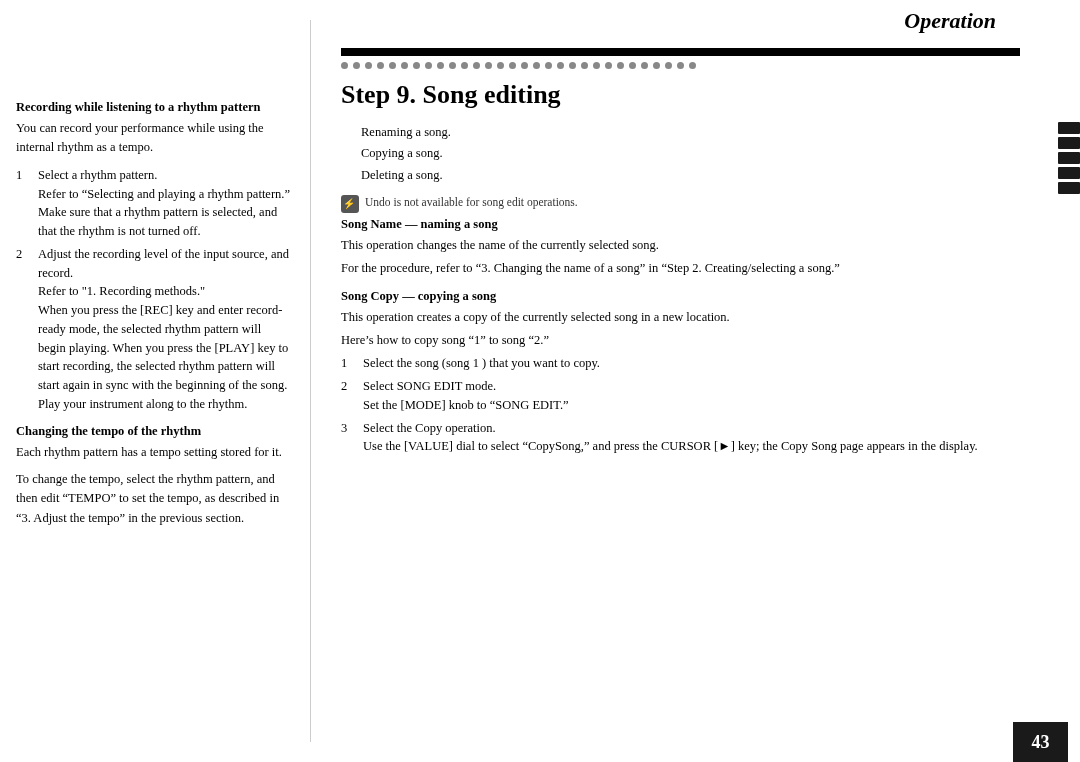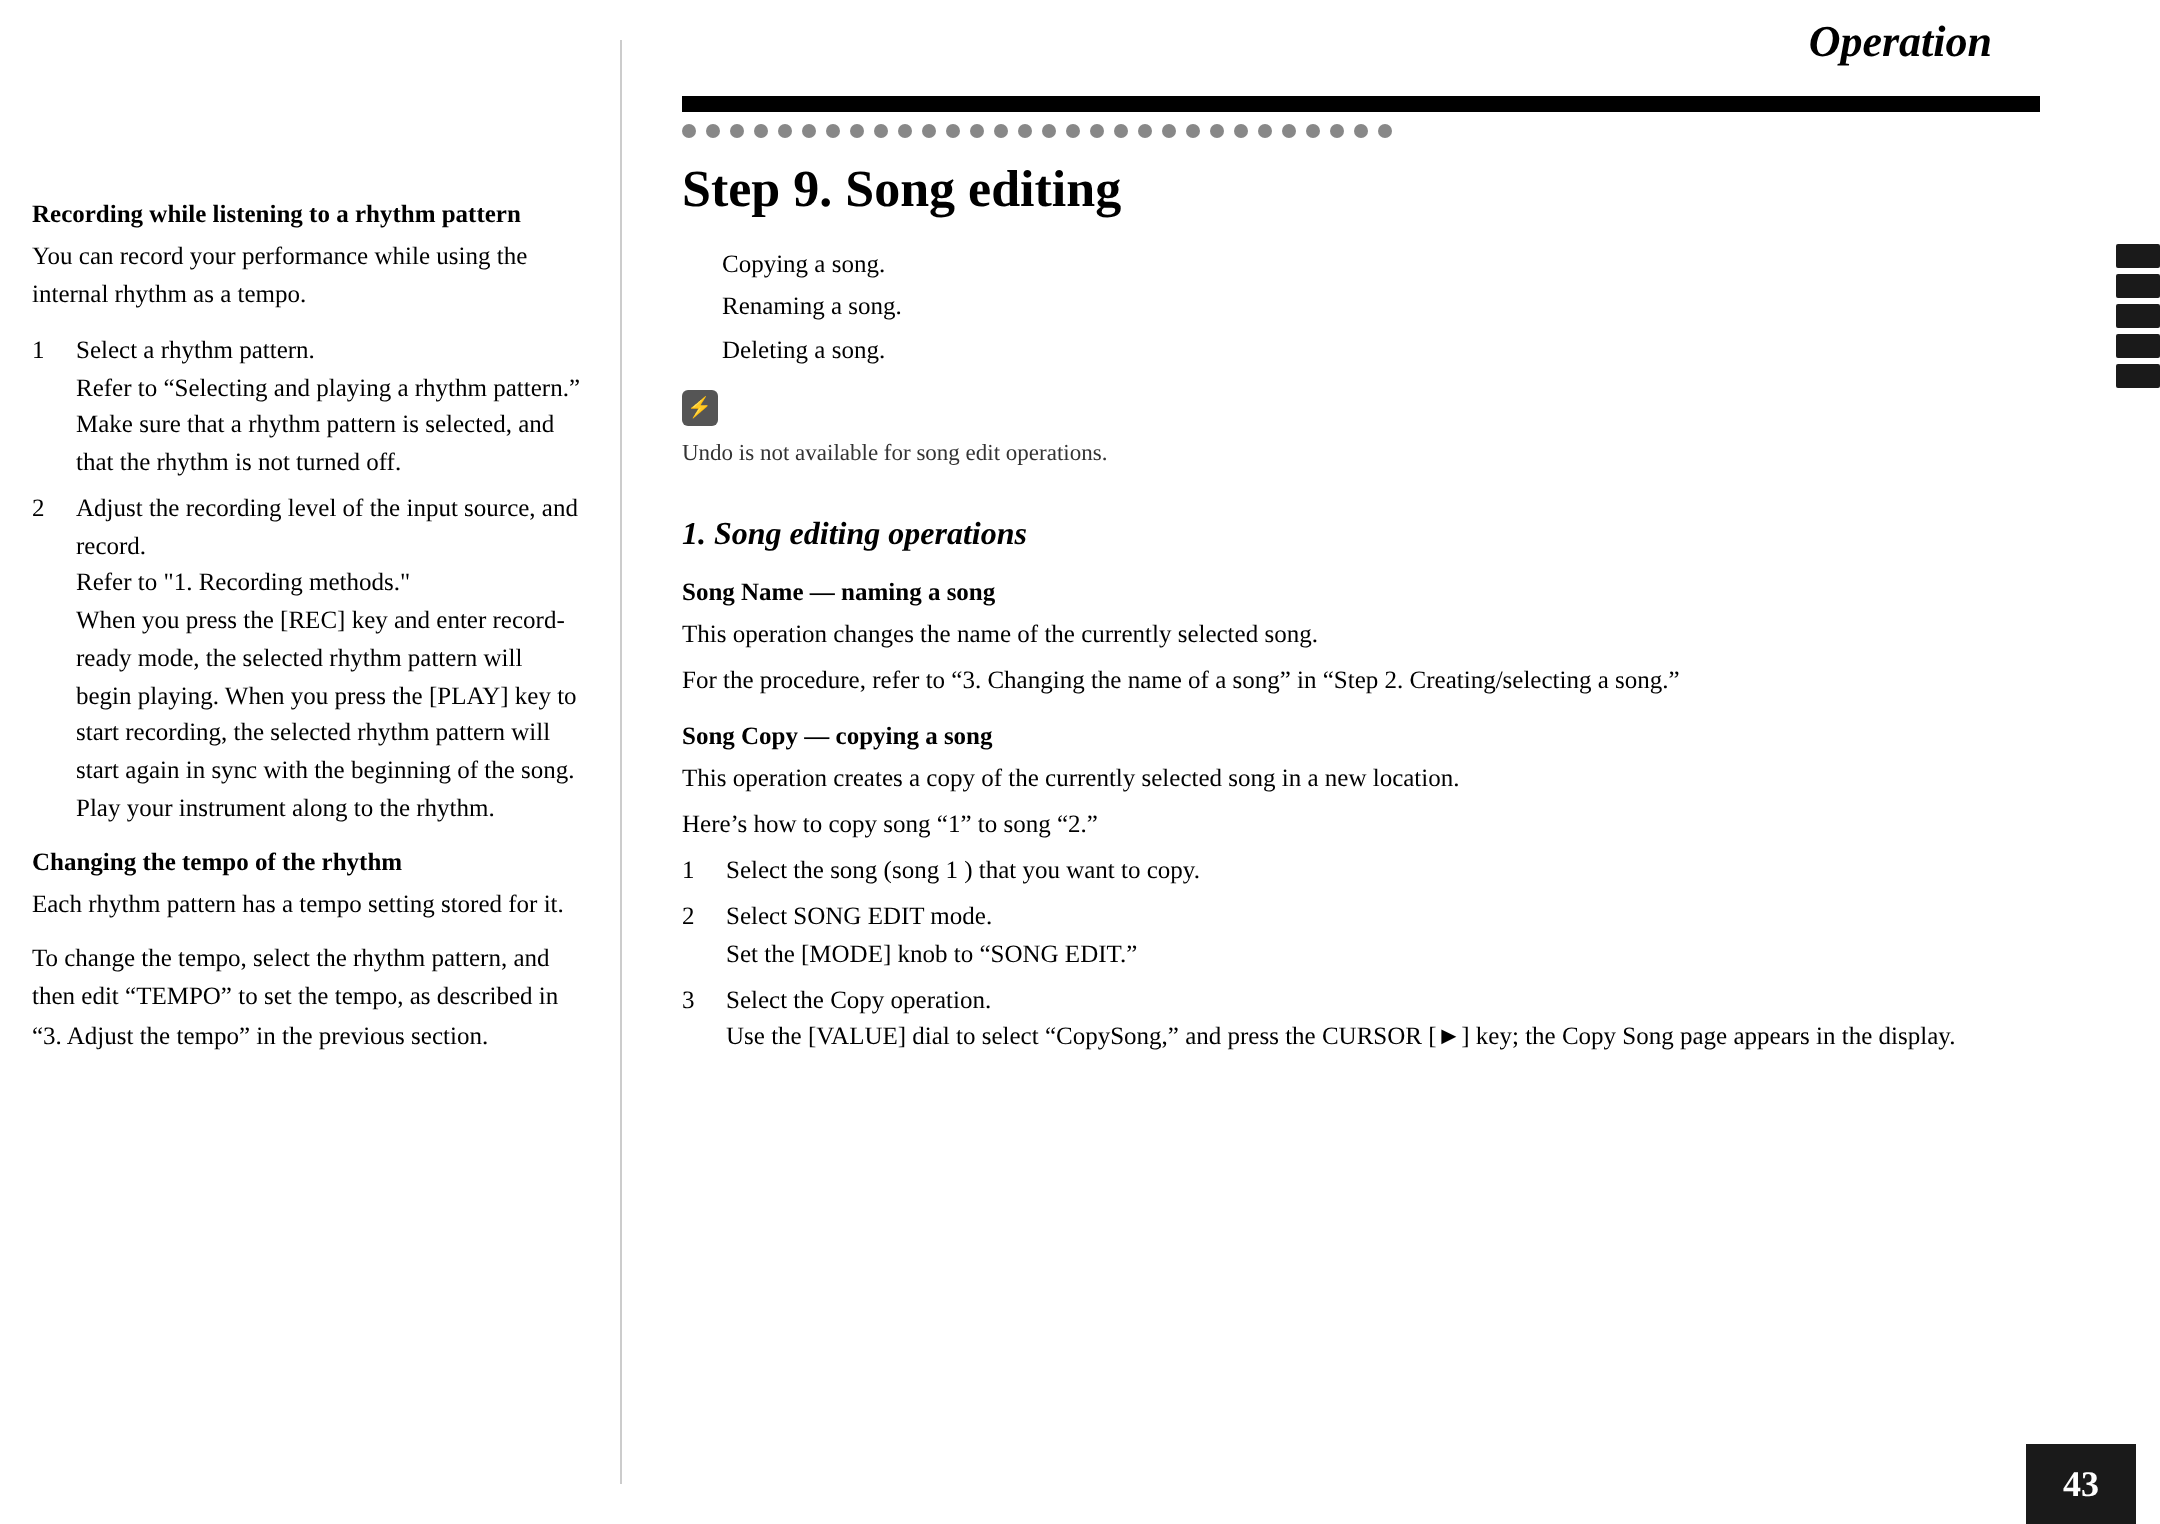--- a/index.html
+++ b/index.html
@@ -79,22 +79,21 @@
       margin-left: 20px;
       line-height: 1.7;
       font-size: 12.5px;
     }
 
     
     .warning-row {
       display: flex;
       align-items: flex-start;
       gap: 6px;
-      margin: 8px 0 23px 0;
-      flex-direction: column;
+      margin: 8px 0 4px 0;
     }
 
     .warning-icon {
       width: 18px;
       height: 18px;
       background: #555;
       border-radius: 3px;
       display: flex;
       align-items: center;
       justify-content: center;
@@ -321,31 +320,30 @@
       <span class="d-circle"></span>
       <span class="d-circle"></span>
       <span class="d-circle"></span>
       <span class="d-circle"></span>
       <span class="d-circle"></span>
     </div>
 
     <div class="step-title">Step 9. Song editing</div>
 
     <div class="indent-list">
+      <div>Renaming a song.</div>
       <div>Copying a song.</div>
-      <div>Renaming a song.</div>
       <div>Deleting a song.</div>
     </div>
 
     <div class="warning-row">
       <div class="warning-icon"></div>
       <div class="warning-text">Undo is not available for song edit operations.</div>
     </div>
 
-    <div class="section-heading">1. Song editing operations</div>
 
     <div class="section-block">
       <div class="sub-heading">
         <span>Song Name</span>
         <span> — </span>
         <span>naming a song</span>
       </div>
       <div class="body-text">This operation changes the name of the currently selected song.</div>
       <div class="body-text">For the procedure, refer to “3. Changing the name of a song” in “Step 2. Creating/selecting a song.”</div>
     </div>

